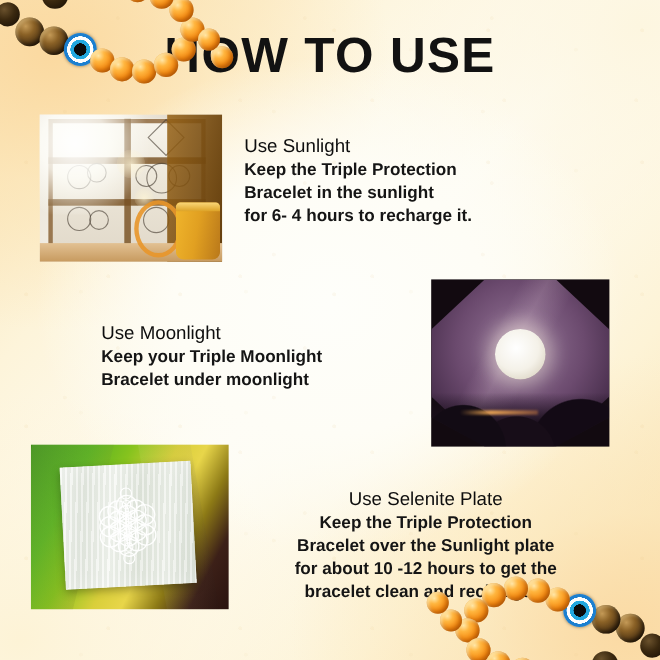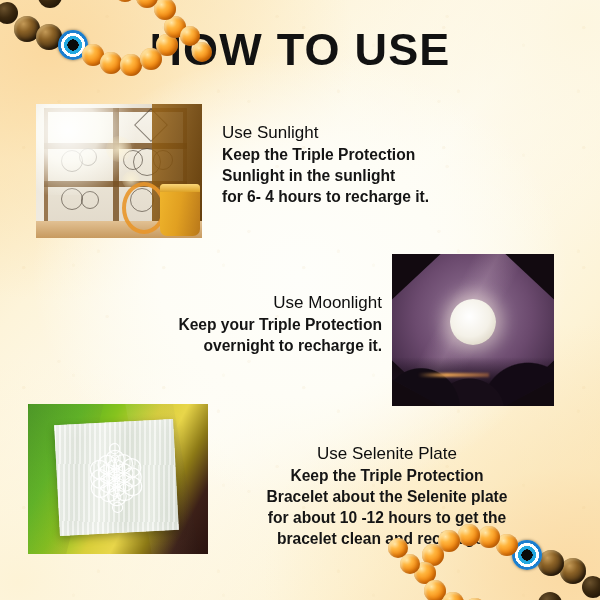--- a/index.html
+++ b/index.html
@@ -220,21 +220,21 @@
   .block .body {
     font-size: 15.6px;
     font-weight: 700;
     color: #151515;
     line-height: 1.33;
     margin: 0;
   }
   .block .body .line { display: block; white-space: pre; }
 
   #block-sunlight  { left: 222px; top: 122px; text-align: left; width: 300px; }
-  #block-moonlight { left: 92px;  top: 292px; text-align: right; width: 290px; }
+  #block-moonlight { left: 92px;  top: 292px; width: 290px; }
   #block-selenite  { left: 222px; top: 443px; text-align: center; width: 330px; }
 
   
   .beads { position: absolute; z-index: 7; pointer-events: none; }
   #beads-tl { left: -6px; top: -10px; width: 230px; height: 110px; }
   #beads-br { right: -6px; bottom: -10px; width: 230px; height: 110px; }
   .bead {
     position: absolute;
     border-radius: 50%;
   }
@@ -289,38 +289,38 @@
       <div class="sun-mug">
         <div class="sun-mug-rim"></div>
       </div>
     </div>
   </div>
 
   <div class="block" id="block-sunlight">
     <p class="head">Use Sunlight</p>
     <p class="body">
       <span class="line">Keep the Triple Protection</span>
-      <span class="line">Sunlight in the sunlight</span>
+      <span class="line">Bracelet in the sunlight</span>
       <span class="line">for 6- 4 hours to recharge it.</span>
     </p>
   </div>
 
   <div class="photo" id="photo-moonlight">
     <div class="moon-oct"></div>
     <div class="moon-beam"></div>
     <div class="moon-disc"></div>
     <div class="moon-hills"></div>
     <div class="moon-glow-strip"></div>
   </div>
 
   <div class="block" id="block-moonlight">
     <p class="head">Use Moonlight</p>
     <p class="body">
-      <span class="line">Keep your Triple Protection</span>
-      <span class="line">overnight to recharge it.</span>
+      <span class="line">Keep your Triple Moonlight</span>
+      <span class="line">Bracelet under moonlight</span>
     </p>
   </div>
 
   <div class="photo" id="photo-selenite">
     <div class="sel-bg"></div>
     <div class="sel-fold" style="left:-10%;top:-10%;width:40%;height:130%;transform:rotate(14deg);opacity:.35;"></div>
     <div class="sel-fold" style="left:62%;top:-16%;width:26%;height:140%;transform:rotate(-10deg);opacity:.3;"></div>
     <div class="sel-plate">
       <div class="sel-striations"></div>
       <svg class="sel-flower" viewBox="0 0 100 100">
@@ -355,21 +355,21 @@
           <circle cx="50" cy="85" r="6"></circle>
         </g>
       </svg>
     </div>
   </div>
 
   <div class="block" id="block-selenite">
     <p class="head">Use Selenite Plate</p>
     <p class="body">
       <span class="line">Keep the Triple Protection</span>
-      <span class="line">Bracelet about the Selenite plate</span>
+      <span class="line">Bracelet over the Sunlight plate</span>
       <span class="line">for about 10 -12 hours to get the</span>
       <span class="line">bracelet clean and recharged.</span>
     </p>
   </div>
 
   <div class="beads" id="beads-tl">
     <div class="bead dark" style="left:2px;  top:12px; width:22px; height:22px;"></div>
     <div class="bead tiger" style="left:20px; top:26px; width:26px; height:26px;"></div>
     <div class="bead tiger" style="left:42px; top:34px; width:26px; height:26px;"></div>
     <div class="bead dark" style="left:44px; top:-6px; width:24px; height:24px;"></div>

